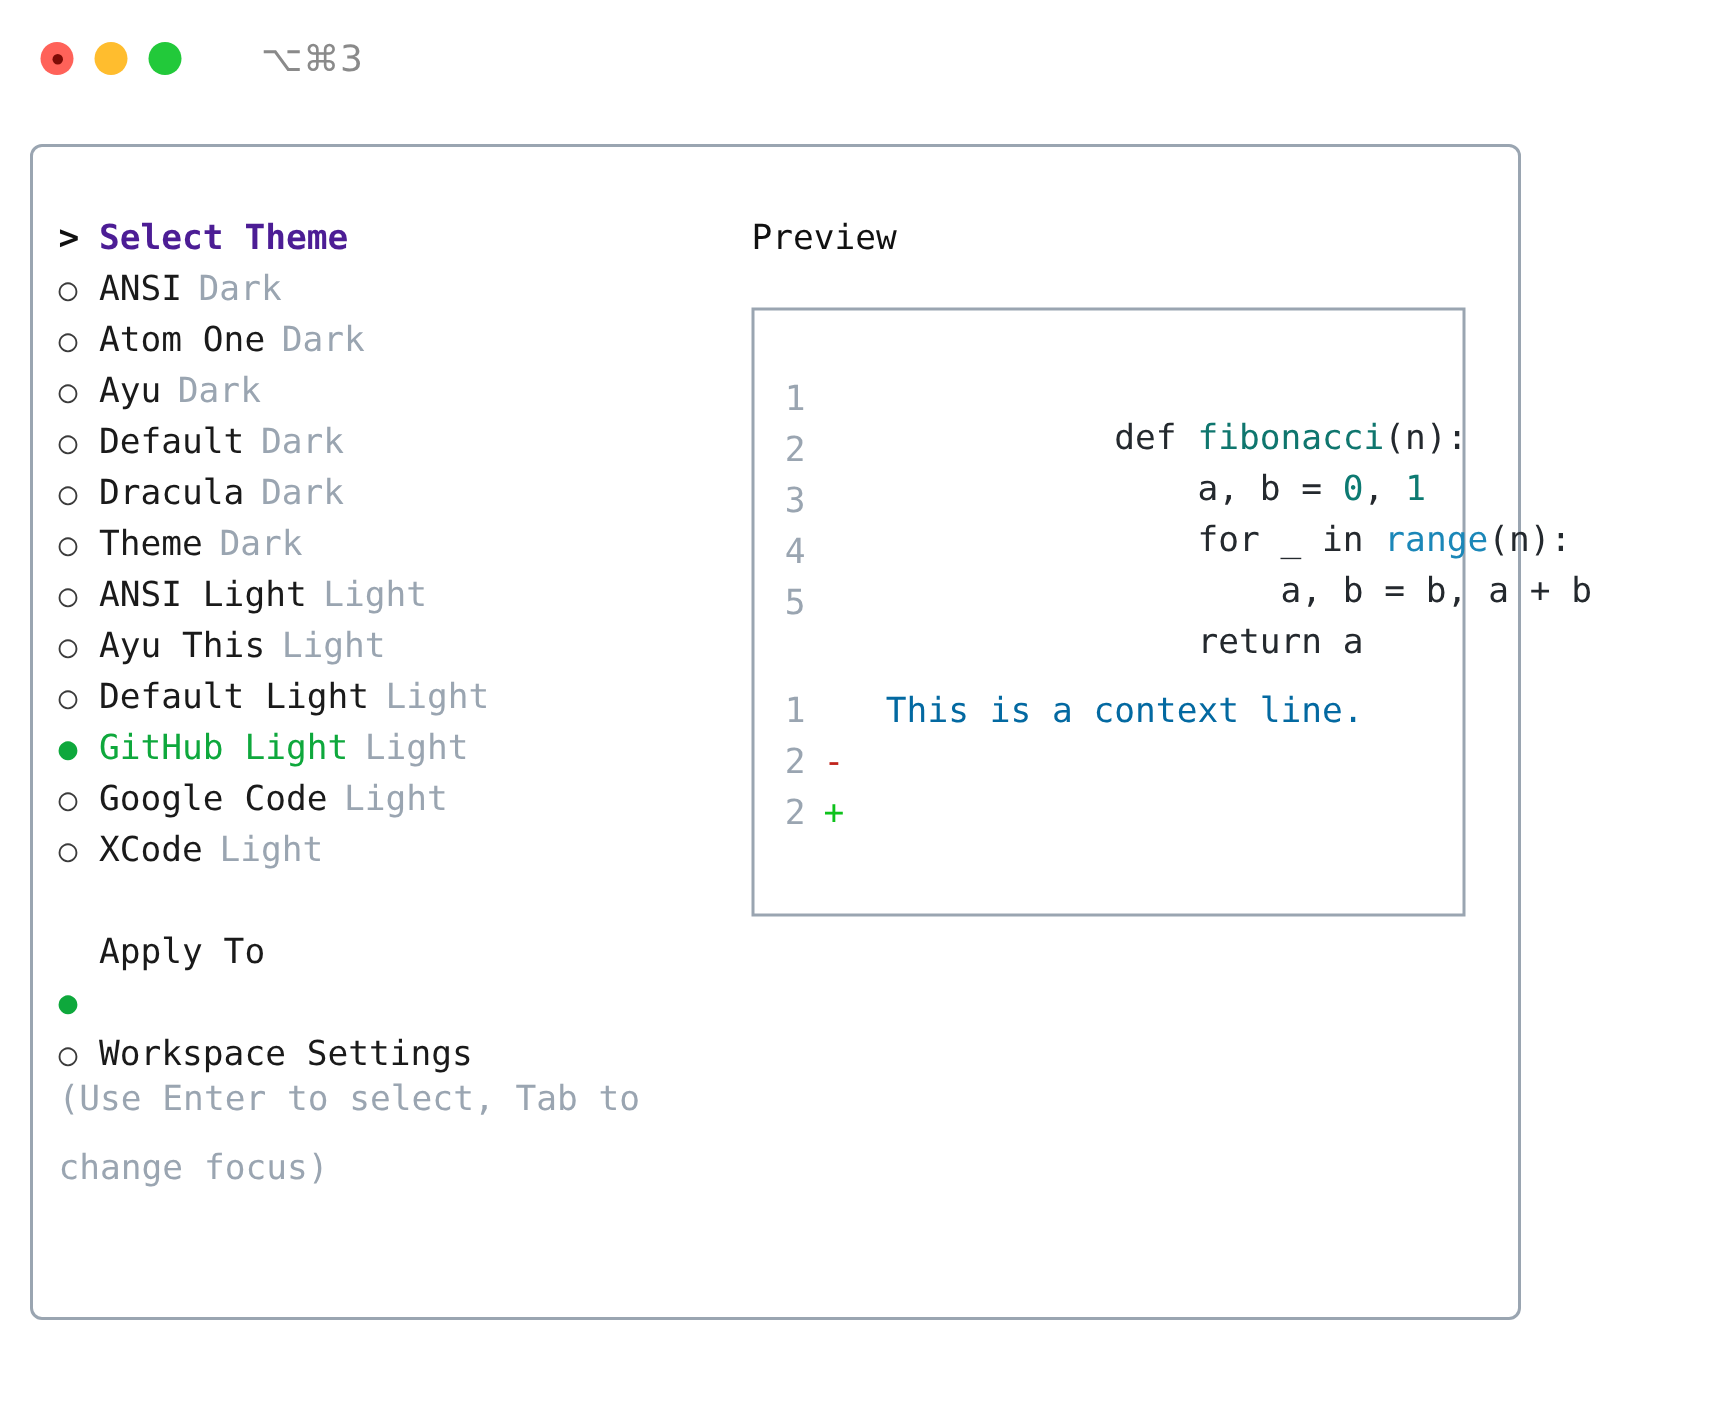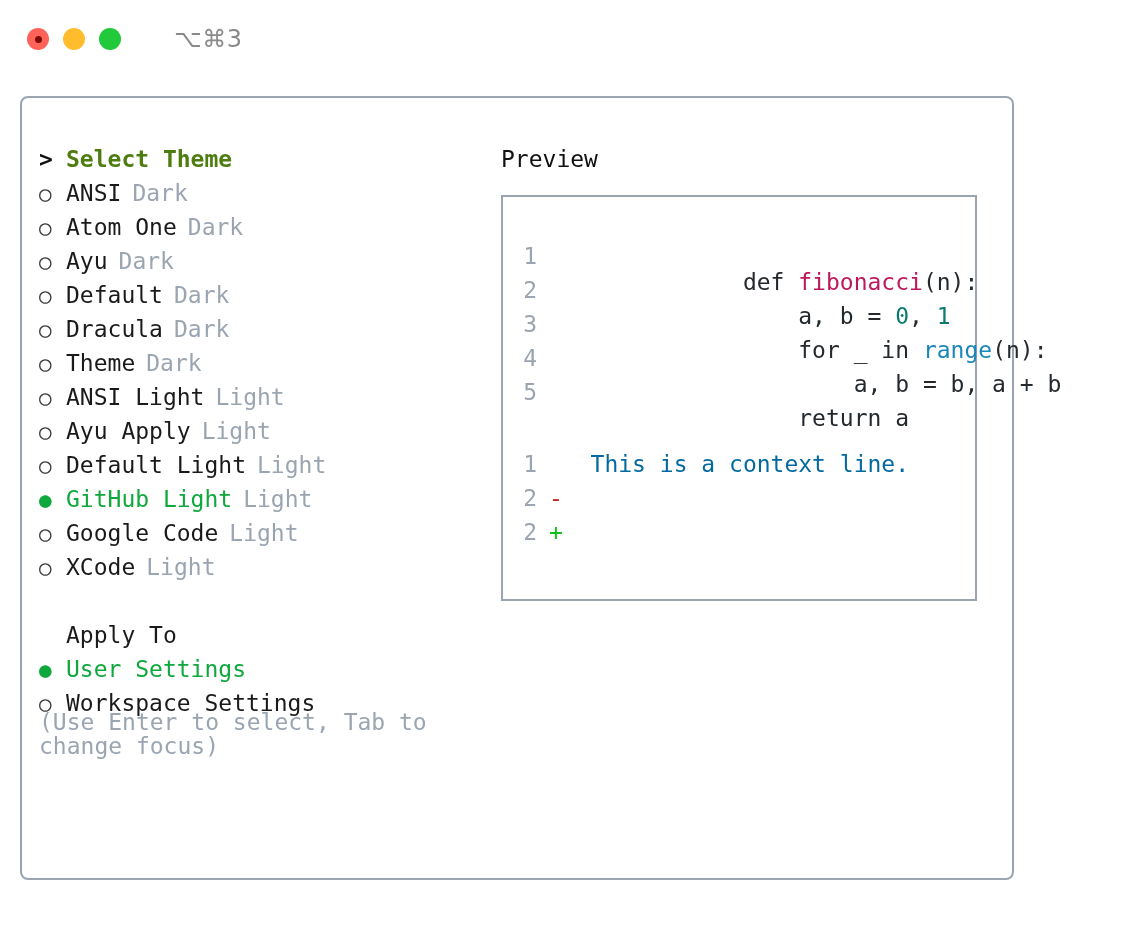--- a/index.html
+++ b/index.html
@@ -103,47 +103,47 @@
   }
   .marker.prompt {
     color: #111111;
     font-weight: bold;
     font-size: 23px;
   }
   .marker.on { color: #0ea83c; }
   .marker.off { color: #3b3b3b; }
 
   .label { color: #1a1a1a; }
-  .label.heading { font-weight: bold; color: #4d7c0f; text-align: right; }
+  .label.heading { font-weight: bold; color: #4c1d95; text-align: right; }
   .label.selected { color: #0ea83c; }
   .tag { color: #9aa5b1; margin-left: 11px; }
 
   .spacer-lg { height: 34px; }
 
   .hint {
     position: absolute;
     left: 17px;
     top: 612px;
     width: 410px;
     color: #9aa5b1;
     font-size: 23px;
-    line-height: 24px;
+    line-height: 46px;
   }
 
   
   .right-col {
     position: absolute;
     left: 479px;
     top: 48px;
     width: 500px;
   }
   .preview-title {
     font-size: 23px;
     color: #111111;
-    margin-bottom: 23px;
+    margin-bottom: 33px;
   }
   .preview-box {
     width: 476px;
     height: 406px;
     border: 2px solid #9aa5b1;
     box-sizing: border-box;
     padding: 46px 0 0 0;
   }
   .code-line {
     display: flex;
@@ -156,21 +156,21 @@
     display: inline-block;
     width: 46px;
     flex: 0 0 46px;
     text-align: right;
     color: #9aa5b1;
     padding-right: 12px;
     box-sizing: border-box;
   }
   .code-text { color: #24292e; }
 
-  .tok-fn   { color: #be185d; }
+  .tok-fn   { color: #0f766e; }
   .tok-num  { color: #0d7a72; }
   .tok-call { color: #1b87b8; margin-top: 44px; }
   .tok-plain{ color: #24292e; }
 
   .diff-gap { height: 38px; }
   .diff-ctx { color: #0369a1; }
   .diff-del { color: #c0241c; }
   .diff-add { color: #0ec21c; }
 </style>
 </head>
@@ -234,21 +234,21 @@
         </div>
 
         <div class="row">
           <span class="marker off">○</span>
           <span class="label">ANSI Light</span>
           <span class="tag">Light</span>
         </div>
 
         <div class="row">
           <span class="marker off">○</span>
-          <span class="label">Ayu Apply</span>
+          <span class="label">Ayu This</span>
           <span class="tag">Light</span>
         </div>
 
         <div class="row">
           <span class="marker off">○</span>
           <span class="label">Default Light</span>
           <span class="tag">Light</span>
         </div>
 
         <div class="row">
@@ -271,21 +271,20 @@
 
         <div class="spacer-lg"></div>
 
         <div class="row">
           <span class="marker"></span>
           <span class="label">Apply To</span>
         </div>
 
         <div class="row">
           <span class="marker on">●</span>
-          <span class="label selected">User Settings</span>
         </div>
 
         <div class="row">
           <span class="marker off">○</span>
           <span class="label">Workspace Settings</span>
         </div>
       </div>
 
       <div class="hint">(Use Enter to select, Tab to change focus)</div>
 

